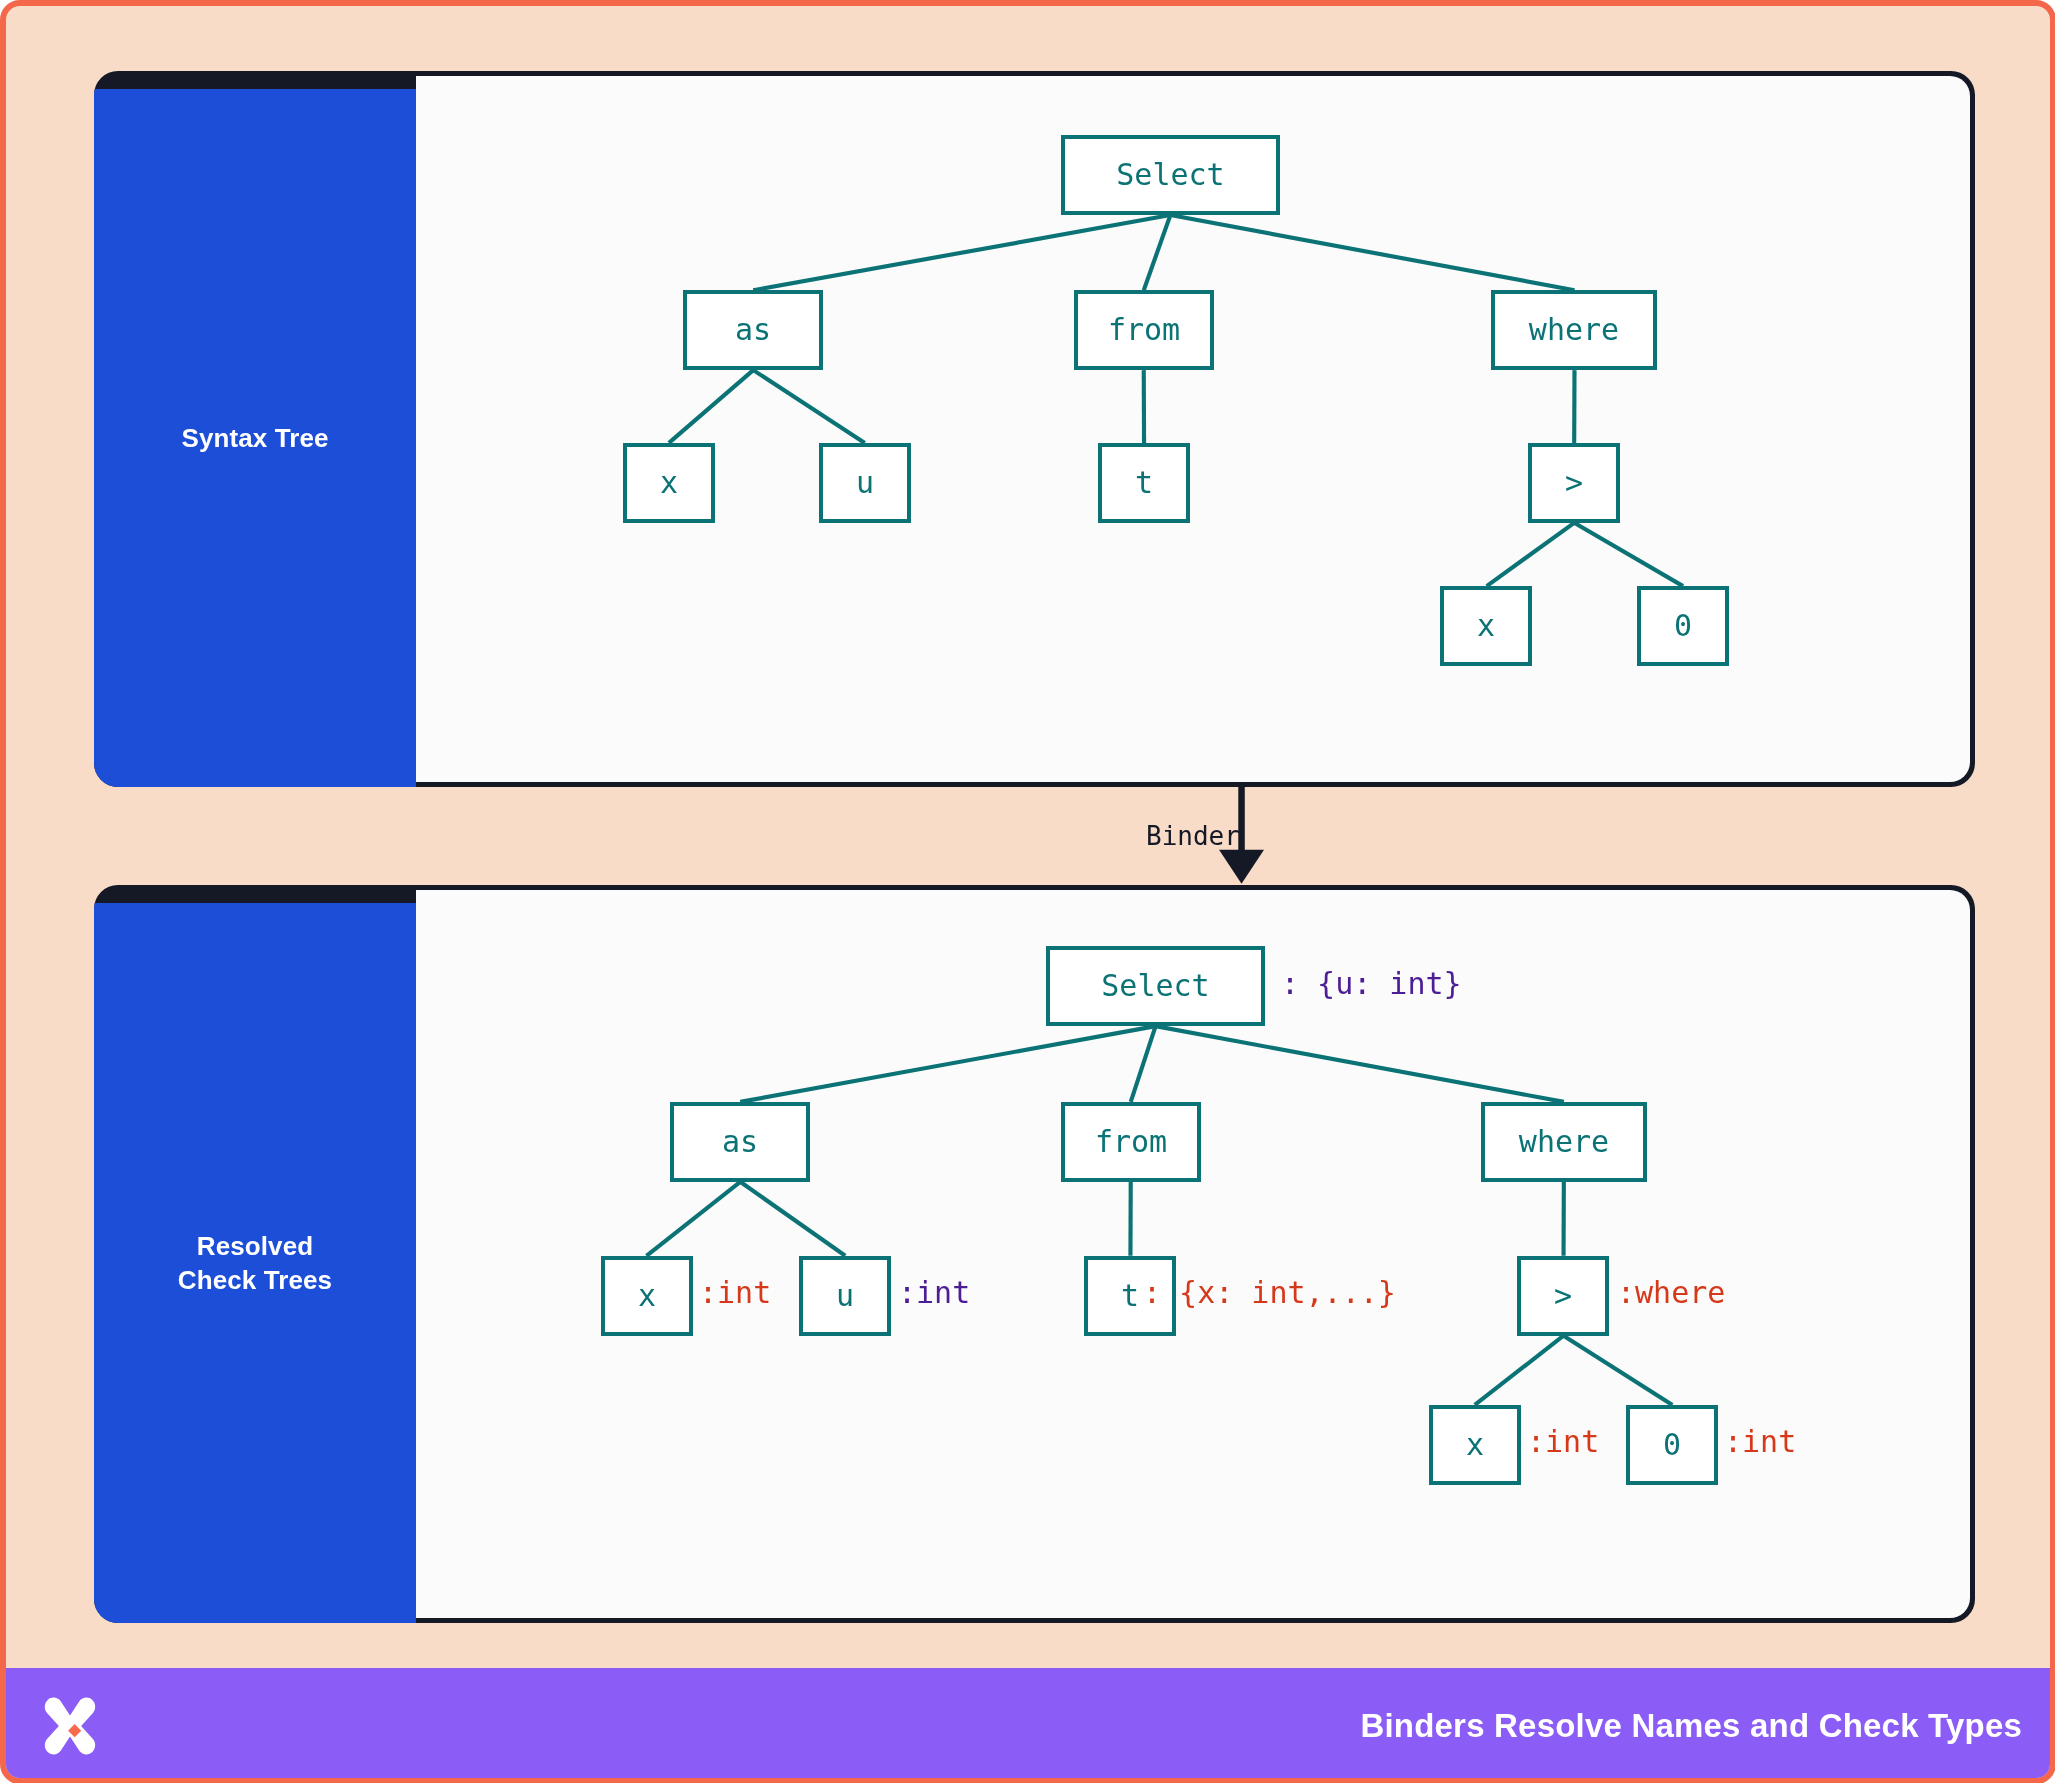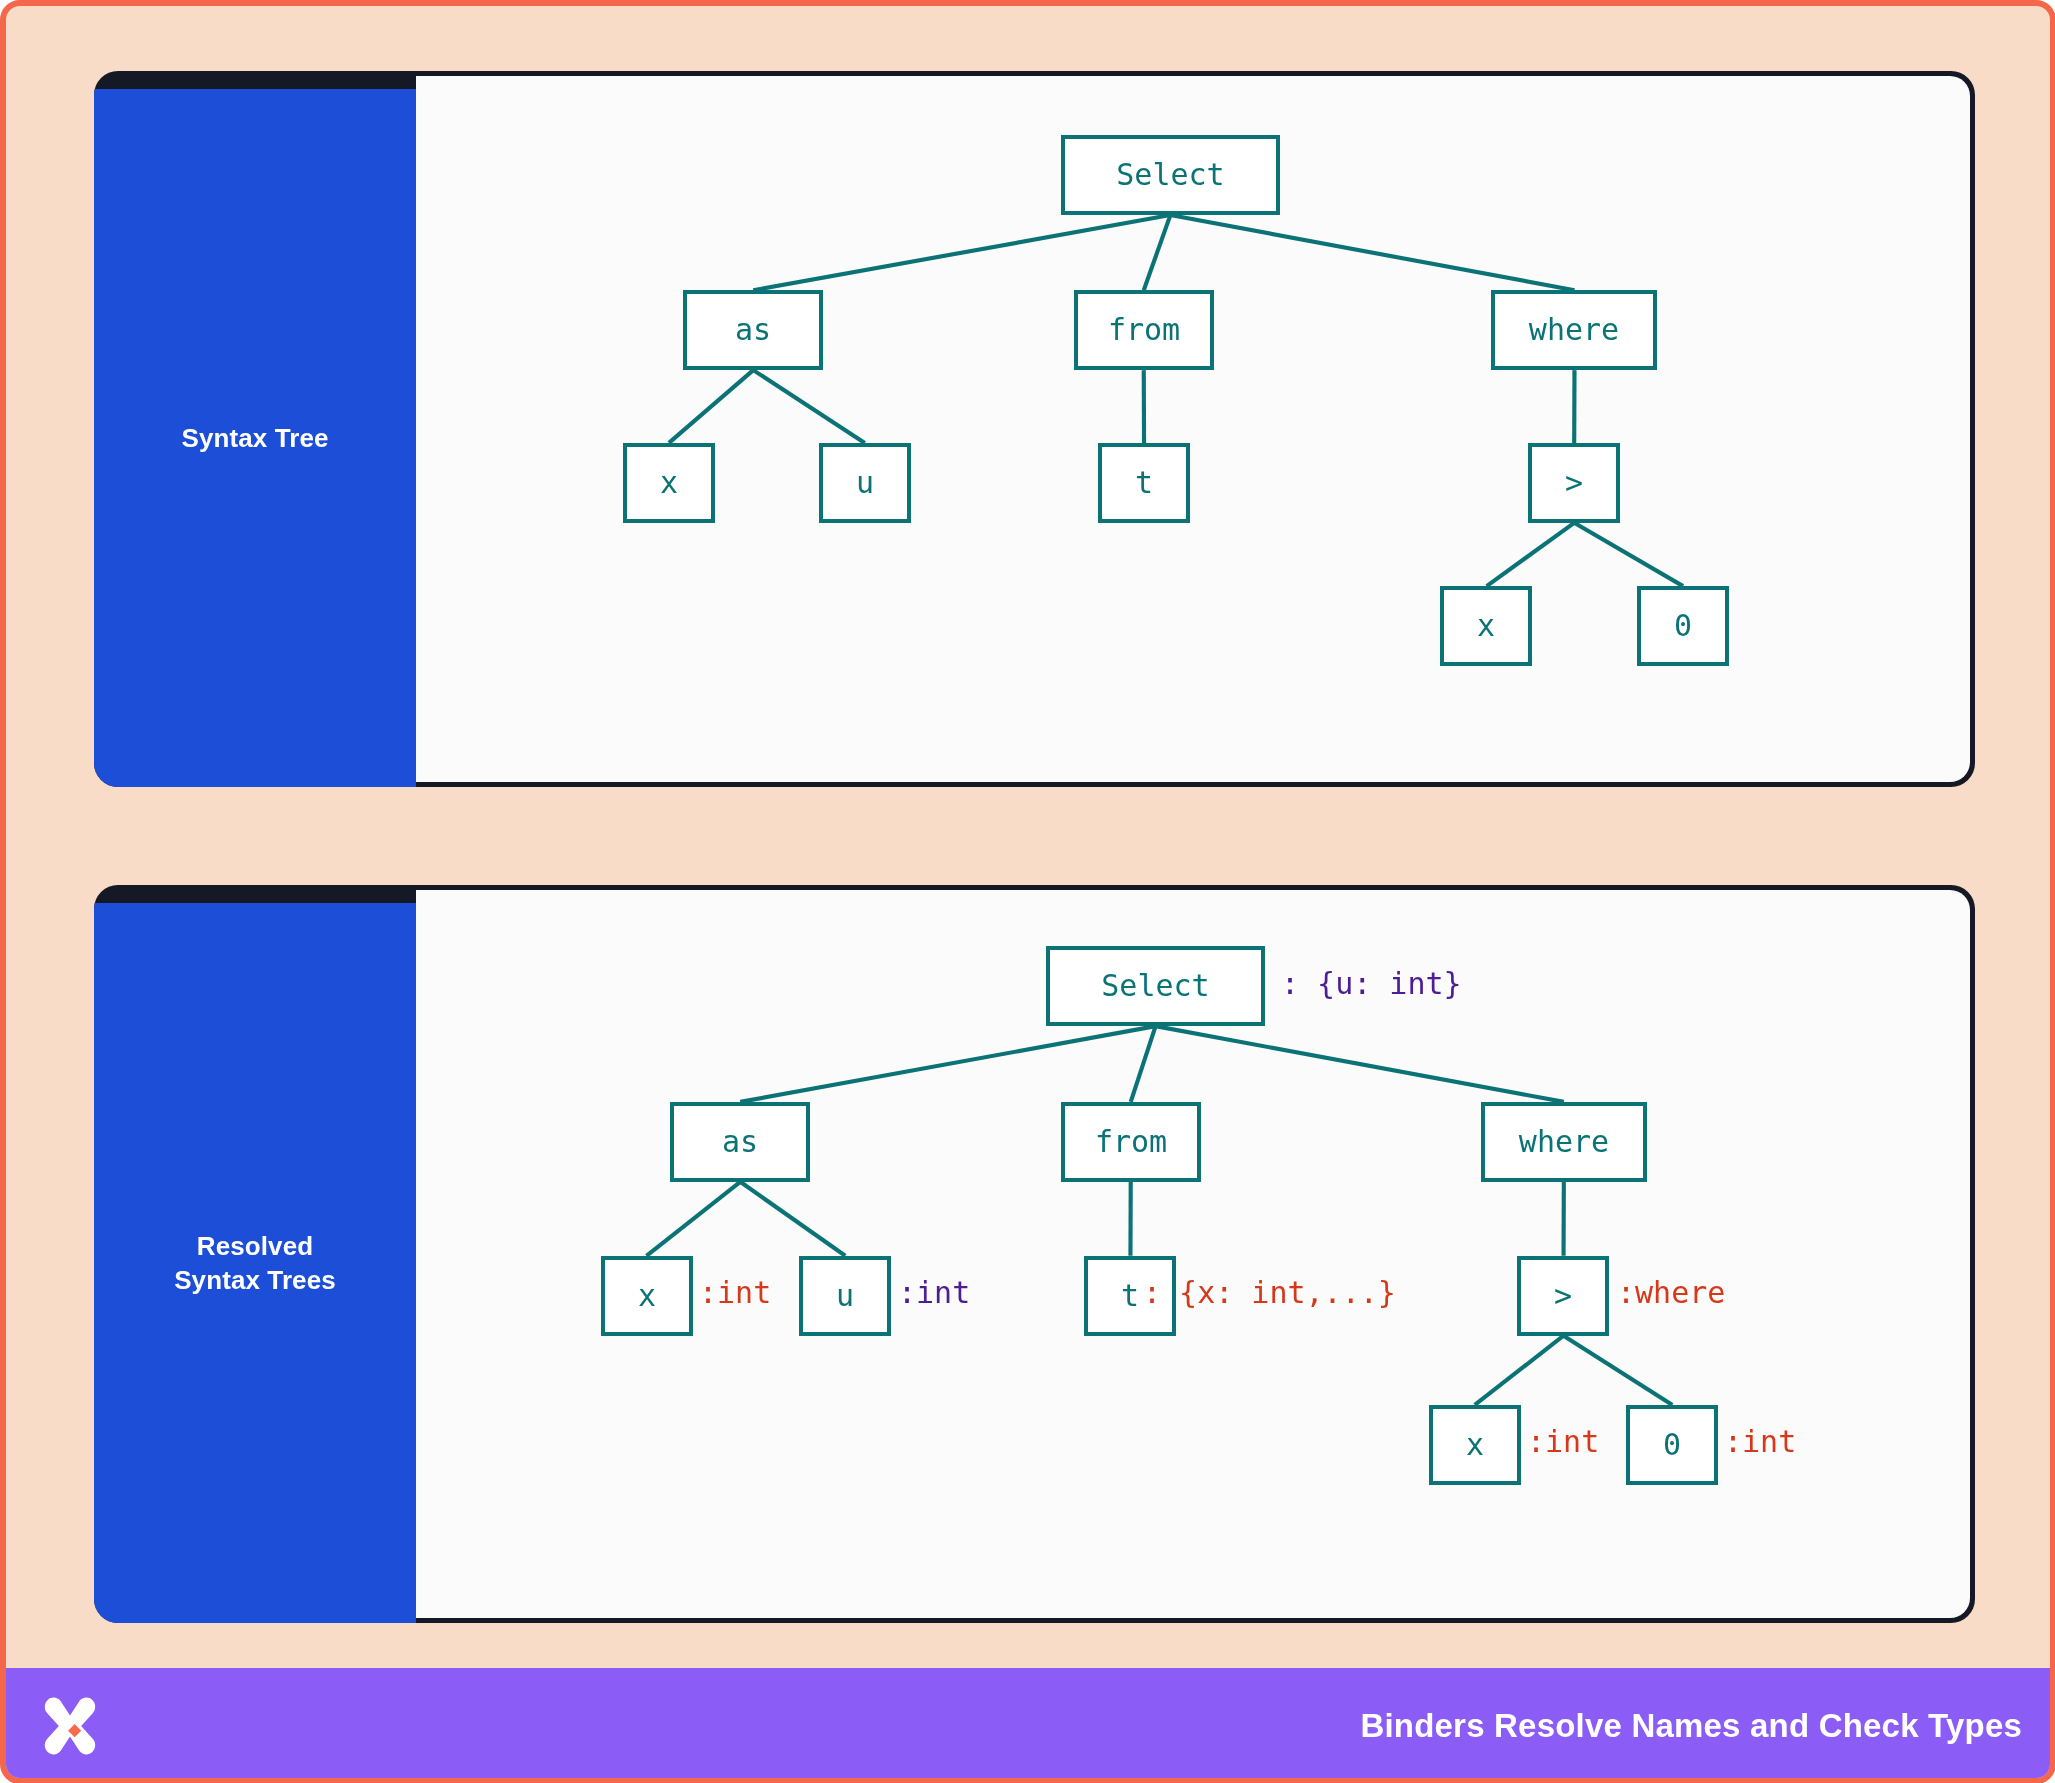--- a/index.html
+++ b/index.html
@@ -188,26 +188,33 @@
           <div class="node" style="left: 207px; top: 367px; width: 92px; height: 80px;">x</div>
           <div class="node" style="left: 403px; top: 367px; width: 92px; height: 80px;">u</div>
           <div class="node" style="left: 682px; top: 367px; width: 92px; height: 80px;">t</div>
           <div class="node" style="left: 1112px; top: 367px; width: 92px; height: 80px;">&gt;</div>
           <div class="node" style="left: 1024px; top: 510px; width: 92px; height: 80px;">x</div>
           <div class="node" style="left: 1221px; top: 510px; width: 92px; height: 80px;">0</div>
         </div>
     </div>
   </div>
 
+  <div id="binder-group">
+    <svg id="binder-arrow" viewBox="0 0 3180 167" preserveAspectRatio="none">
+      <line x1="1940" y1="0" x2="1940" y2="122" stroke="#141925" stroke-width="11"></line>
+      <polygon points="1940,163 1902,106 1978,106" fill="#141925"></polygon>
+    </svg>
+    <div id="binder-label">Binder</div>
+  </div>
 
   <div class="panel" id="panel-bottom">
     <div class="panel-sidebar">
       <div class="panel-sidebar-label">
         <div>Resolved</div>
-        <div>Syntax Trees</div>
+        <div>Check Trees</div>
       </div>
     </div>
     <div class="panel-canvas">
       <div class="tree-layer" id="tree-bottom-layer">
         <svg class="tree-svg" id="tree-bottom-edges" viewBox="0 0 2627 1231" preserveAspectRatio="none">
             <line x1="1250" y1="230" x2="548" y2="358" stroke="#0B7375" stroke-width="7"></line>
             <line x1="1250" y1="230" x2="1208" y2="358" stroke="#0B7375" stroke-width="7"></line>
             <line x1="1250" y1="230" x2="1940" y2="358" stroke="#0B7375" stroke-width="7"></line>
             <line x1="548" y1="493" x2="389.5" y2="618" stroke="#0B7375" stroke-width="7"></line>
             <line x1="548" y1="493" x2="725.5" y2="618" stroke="#0B7375" stroke-width="7"></line>

